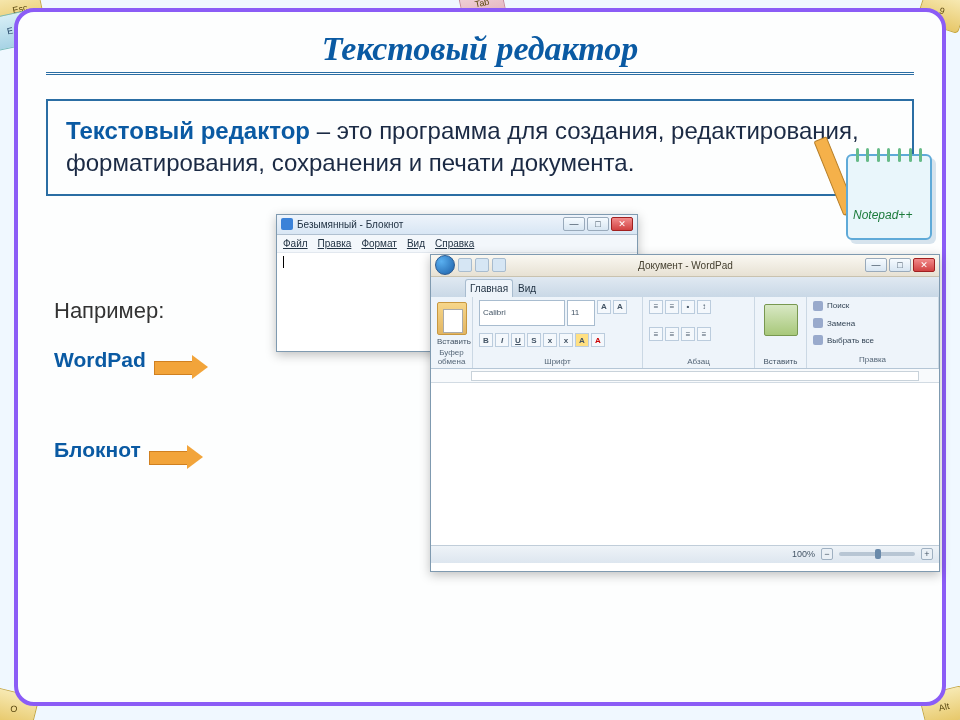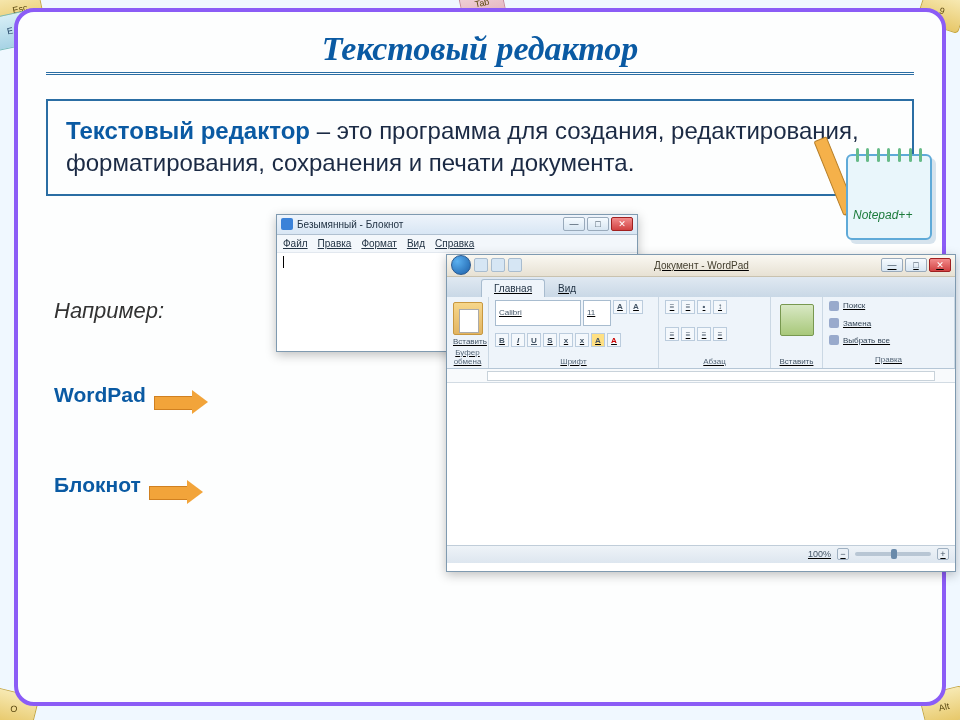--- a/index.html
+++ b/index.html
@@ -72,21 +72,21 @@
   .content-area {
     position: relative;
     height: 420px;
   }
   .labels {
     position: absolute;
     left: 8px;
     top: 84px;
     color: #222;
   }
-  .example-label { font-size: 22px; font-style: italic; color:#333; margin-bottom: 59px; }
+  .example-label { font-size: 22px; color:#333; margin-bottom: 24px; }
   .app-label { color:#0a5aa3; font-weight:bold; font-size:21px; margin-bottom: 14px; }
   .arrow {
     display:inline-block; width:56px; height:18px; position:relative; margin-left:8px; vertical-align:middle;
   }
   .arrow::before {
     content:''; position:absolute; left:0; top:3px; width:38px; height:12px;
     background:#f2a43a; border:1px solid #d08020;
   }
   .arrow::after {
     content:''; position:absolute; left:38px; top:-3px; width:0;height:0;
@@ -121,46 +121,46 @@
   .win-icon { width:12px; height:12px; background:#3b82d8; border-radius:2px; display:inline-block;}
   .win-btns { display:flex; gap:2px; }
   .win-btn { width:22px; height:14px; border:1px solid #9ab; background:linear-gradient(#f6fbff,#d8e6f2); border-radius:2px; display:flex; align-items:center; justify-content:center; font-size:9px; color:#345;}
   .win-btn.close { background:linear-gradient(#f28b8b,#d14242); color:#fff; border-color:#a02020;}
   .win-menu { height:18px; display:flex; align-items:center; gap:10px; padding:0 6px; font-size:10px; color:#234; border-bottom:1px solid #e2e8ef; background:#f3f7fb;}
   .win-menu span { text-decoration:underline; text-decoration-color:#234; cursor:default;}
   .notepad-body { padding:3px 6px; height:94px; background:#fff; position:relative;}
   .text-cursor { display:inline-block; width:1px; height:12px; background:#000; }
 
   
-  .win.wordpad { left:400px; top:40px; width:510px; height:318px;text-decoration:underline; }
+  .win.wordpad { left:384px; top:40px; width:510px; height:318px; }
   .wp-titlebar {
     height:22px; background:linear-gradient(#faf8f2,#e7e1d3);
     display:flex; align-items:center; justify-content:space-between;
     padding:0 4px; border-bottom:1px solid #c9c2af;
   }
   .wp-qat { display:flex; align-items:center; gap:3px; }
   .wp-orb { width:20px; height:20px; border-radius:50%; background:radial-gradient(circle at 30% 30%, #5ab0f0, #1c5fa8); border:1px solid #2b5a90;}
   .wp-qat-btn { width:14px; height:14px; background:#d6e6f4; border:1px solid #a8bccf; border-radius:2px;}
   .wp-doc-title { font-size:10px; color:#454030; }
   .wp-ribbon-tabs { height:20px; display:flex; align-items:end; gap:0; padding-left:34px; background:linear-gradient(#e0e9f2,#c9d8e6); font-size:10px;}
-  .wp-tab { padding:3px 12px; color:#234; border:1px solid transparent; border-bottom:none;}
+  .wp-tab { padding:3px 4px; color:#234; border:1px solid transparent; border-bottom:none;}
   .wp-tab.active { background:#eef4fa; border-color:#a8bccf; border-radius:3px 3px 0 0;}
   .wp-file { position:absolute; left:4px; top:22px; width:30px; height:20px; background:linear-gradient(#5a8ed0,#2b5fa0); border-radius:3px 3px 0 0;}
   .wp-ribbon {
     height:72px; background:#eef4fa; border-bottom:1px solid #b5c6d6;
     display:flex; font-size:8px; color:#456; position:relative;
   }
   .wp-group { border-right:1px solid #cbd8e4; padding:3px 6px 2px 6px; display:flex; flex-direction:column; justify-content:space-between;}
   .wp-group-title { text-align:center; font-size:8px; color:#567; margin-top:2px;}
   .wp-paste { width:42px; }
   .wp-paste-icon { width:30px; height:38px; margin:2px auto; background:linear-gradient(#f6d68a,#e2b562); border:1px solid #c89840; border-radius:2px; position:relative;}
   .wp-paste-icon::after{content:''; position:absolute; left:5px; top:6px; width:18px; height:22px; background:#fff; border:1px solid #aaa;}
   .wp-font { width:170px;}
   .wp-font-row { display:flex; gap:2px; margin-bottom:2px;}
-  .wp-sel { height:14px; border:1px solid #a8bccf; background:#fff; font-size:8px; padding:12px 3px; display:flex; align-items:center;}
+  .wp-sel { height:26px; border:1px solid #a8bccf; background:#fff; font-size:8px; padding:0 3px; display:flex; align-items:center;}
   .wp-btn-sm { width:14px; height:14px; border:1px solid #bcd; background:#f4f8fc; display:flex; align-items:center; justify-content:center; font-size:8px; font-weight:bold;}
   .wp-para { width:112px;}
   .wp-insert { width:52px; display:flex; flex-direction:column; align-items:center;}
   .wp-insert-icon { width:34px; height:32px; background:linear-gradient(#d8e8c4,#a8c87a); border:1px solid #789850; margin-top:4px; border-radius:2px;}
   .wp-edit { flex:1; padding:4px 6px;}
   .wp-edit-row { display:flex; align-items:center; gap:4px; font-size:8px; margin-bottom:3px; color:#345;}
   .wp-edit-row .eicon { width:10px; height:10px; background:#9ac; border-radius:2px;}
   .wp-ruler { height:14px; background:#f8fafc; border-bottom:1px solid #d2dbe3; position:relative;}
   .wp-ruler::before { content:''; position:absolute; left:40px; right:20px; top:2px; height:8px; background:#fff; border:1px solid #c8d2da;}
   .wp-body { flex:1; background:#fff; height:162px; }

